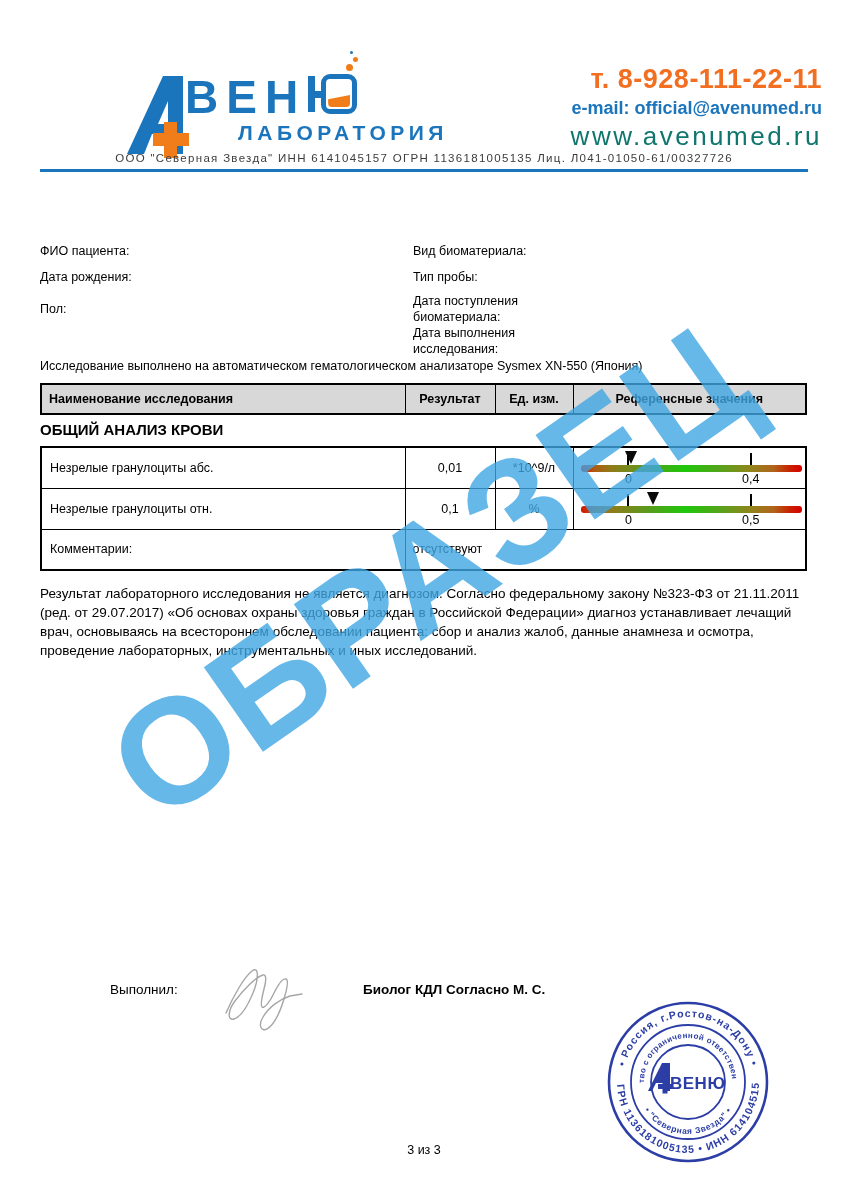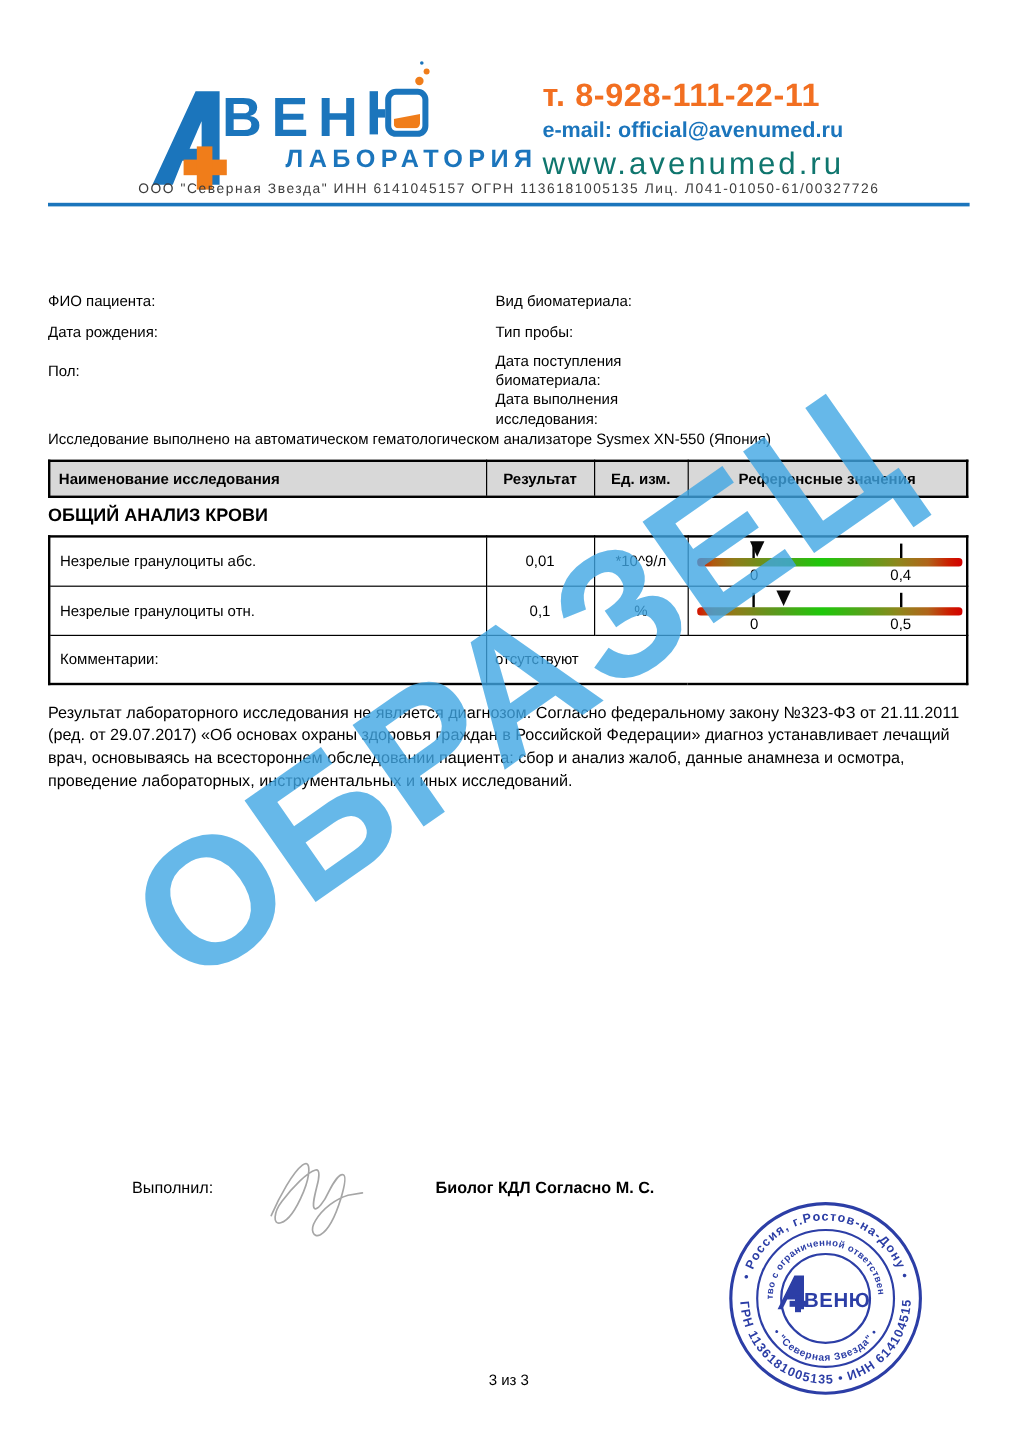--- a/index.html
+++ b/index.html
@@ -17,21 +17,21 @@
   .yu { position:relative; display:inline-block; width:50px; height:40px; margin-left:2px; }
   .yu-bar { position:absolute; left:0; top:2px; width:7px; height:36px; background:#1b75bc; }
   .yu-dash { position:absolute; left:7px; top:17px; width:6px; height:7px; background:#1b75bc; }
   .flask { position:absolute; left:13px; top:0; width:36px; height:40px; border:5px solid #1b75bc; border-radius:9px; background:#fff; }
   .flask-liquid { position:absolute; left:2px; right:2px; bottom:2px; height:12px; background:#f07d1a; border-radius:0 0 4px 4px; clip-path:polygon(0 35%, 100% 0, 100% 100%, 0 100%); }
   .bubble { position:absolute; border-radius:50%; }
   .bubble-1 { width:7px; height:7px; background:#f07d1a; left:38px; top:-10px; }
   .bubble-2 { width:5px; height:5px; background:#f07d1a; left:45px; top:-17px; }
   .bubble-3 { width:3px; height:3px; background:#1b75bc; left:42px; top:-23px; }
   .logo-sub { position:absolute; left:113px; top:61px; font-size:21px; font-weight:700; letter-spacing:4.5px; color:#1b75bc; }
-  .contact-block { position:absolute; right:26px; top:64px; width:370px; text-align:left; }
+  .contact-block { position:absolute; right:26px; top:64px; width:370px; text-align:right; }
   .contact-phone { font-size:27px; font-weight:700; color:#f26f21; letter-spacing:0.5px; }
   .contact-email { font-size:18px; font-weight:700; color:#1b75bc; margin-top:3px; }
   .contact-site  { font-size:26px; color:#0f766e; letter-spacing:2.5px; margin-top:2px; }
   .company-line { position:absolute; left:0; top:152px; width:100%; text-align:center;
                   font-size:11.5px; letter-spacing:1.3px; color:#3c3c3c; }
   .blue-rule { position:absolute; left:40px; top:169px; width:768px; height:3px; background:#1b75bc; }
   
   .doc-title { position:absolute; left:0; top:213px; width:100%; text-align:center; font-size:15.5px; font-weight:700; }
   .field { position:absolute; font-size:12.5px; line-height:16px; }
   .f-l { left:40px; } .f-r { left:413px; width:125px; }

